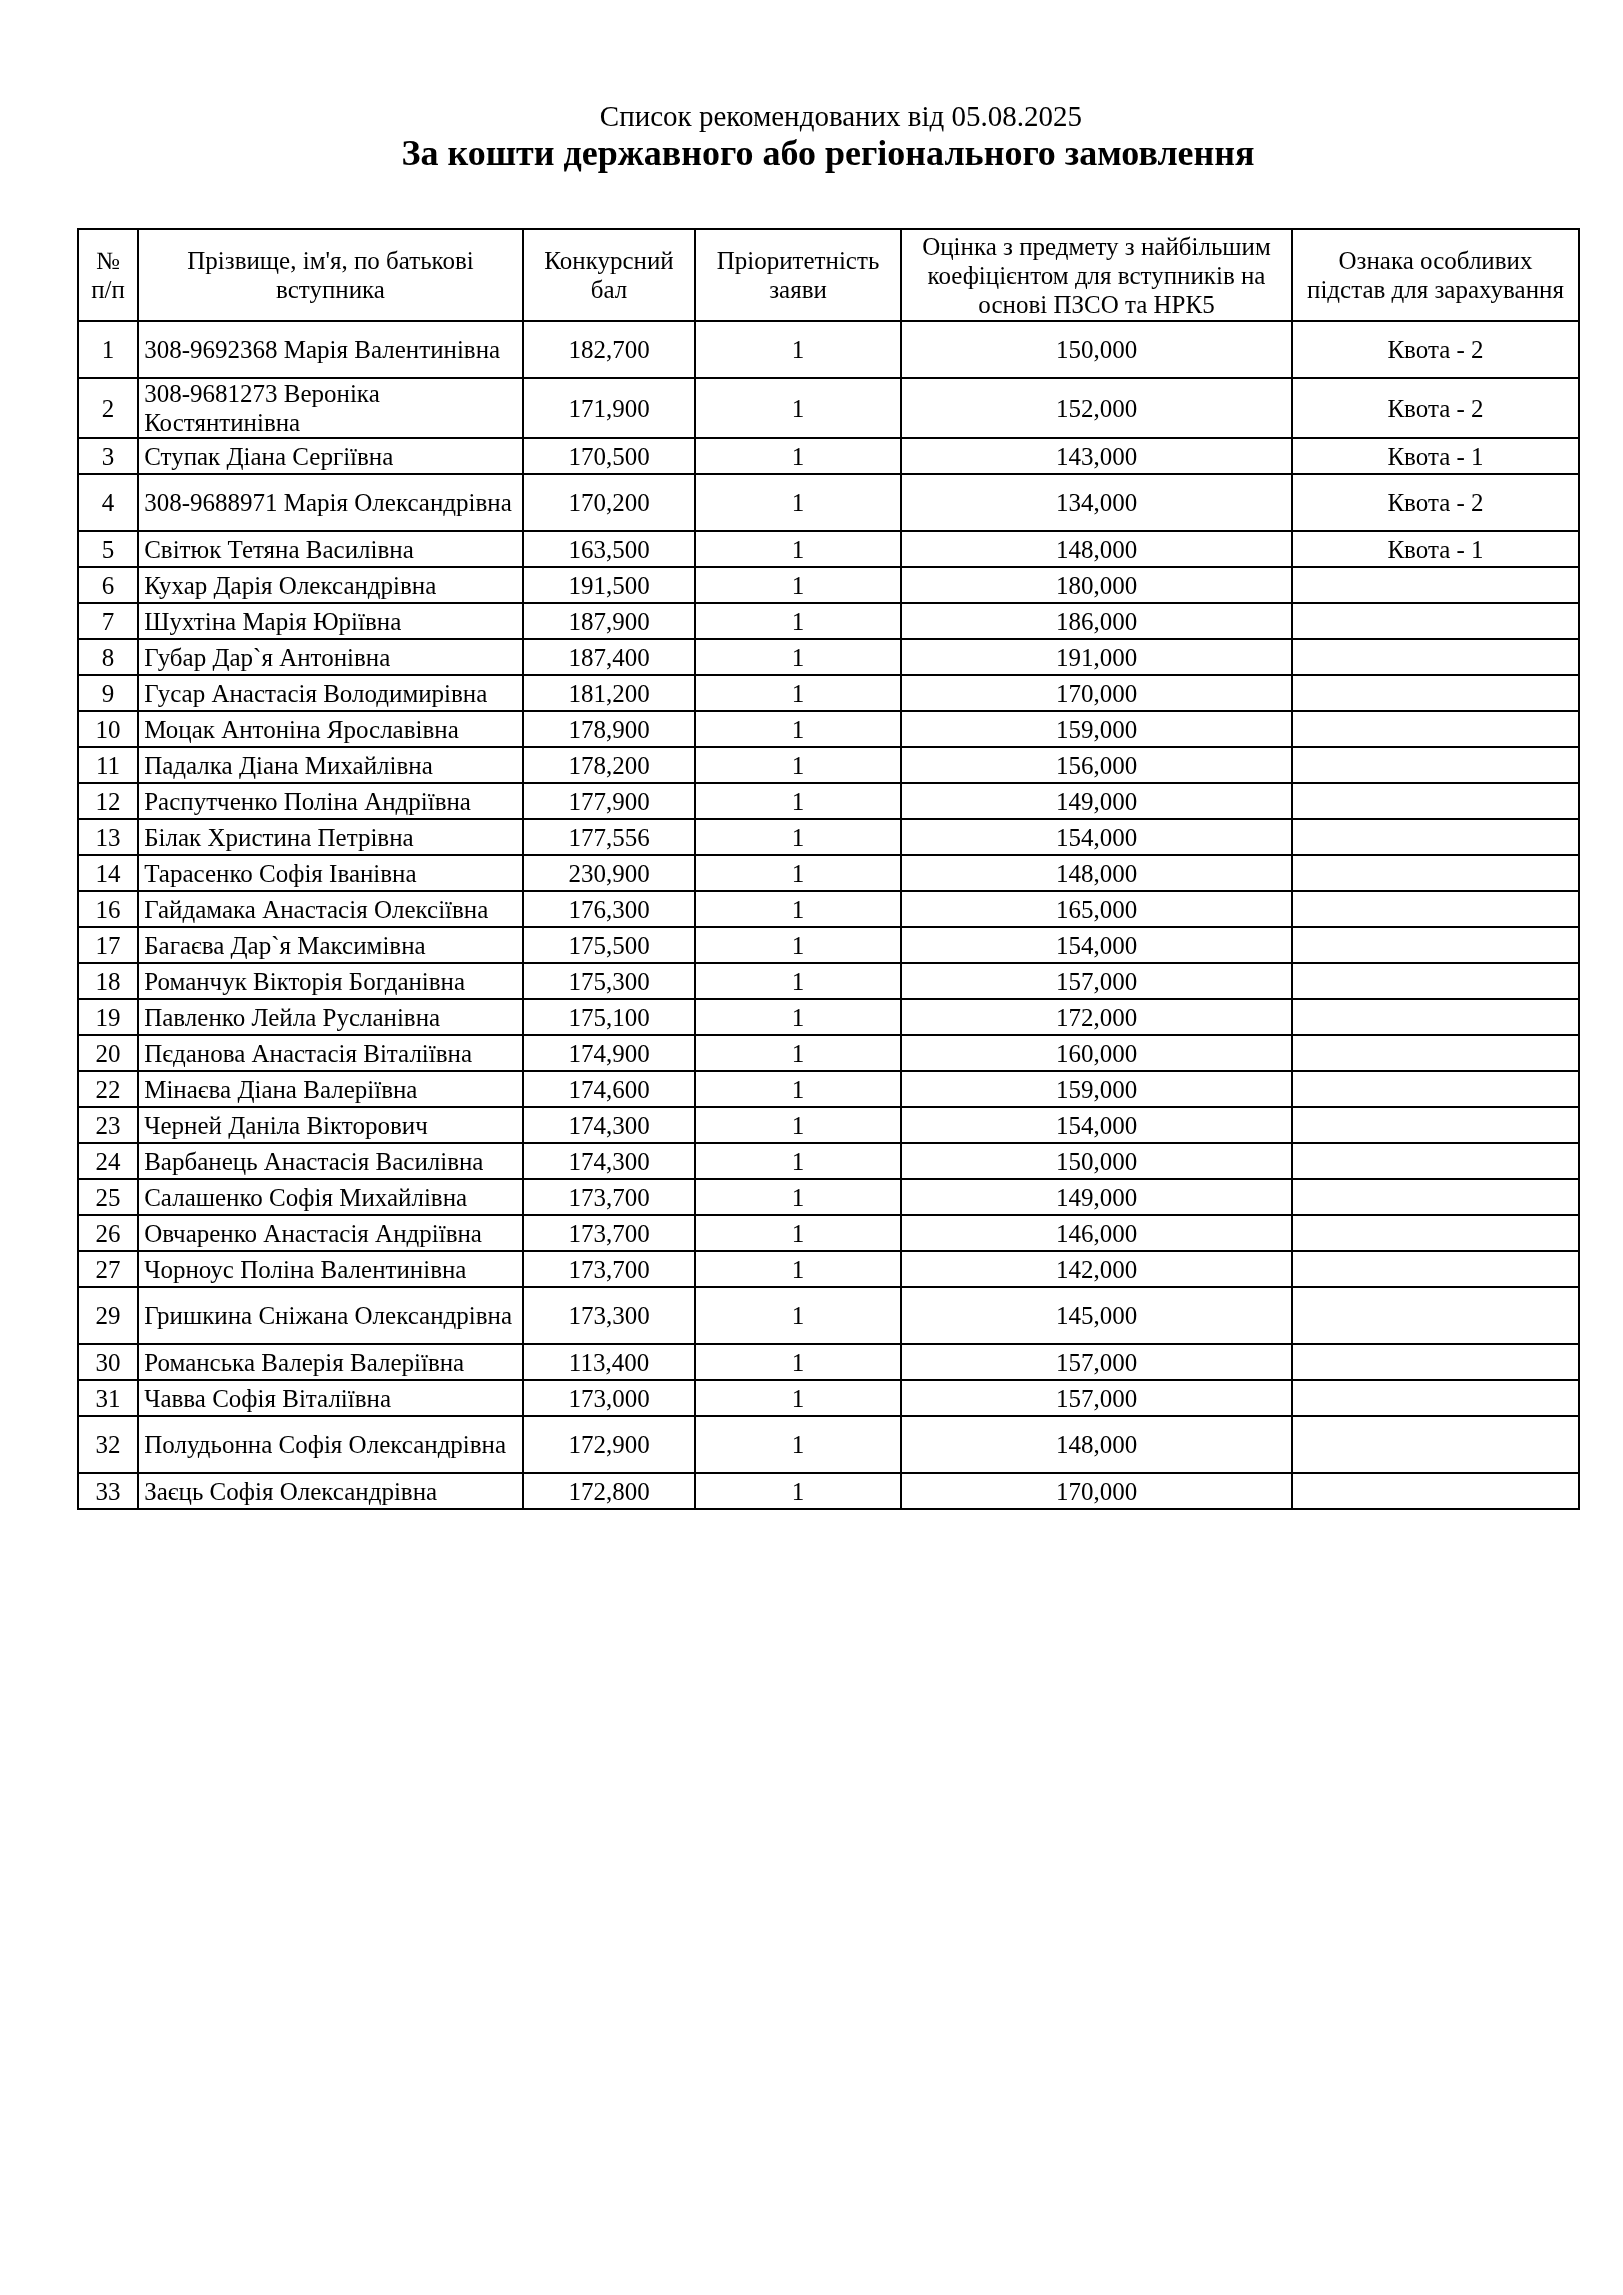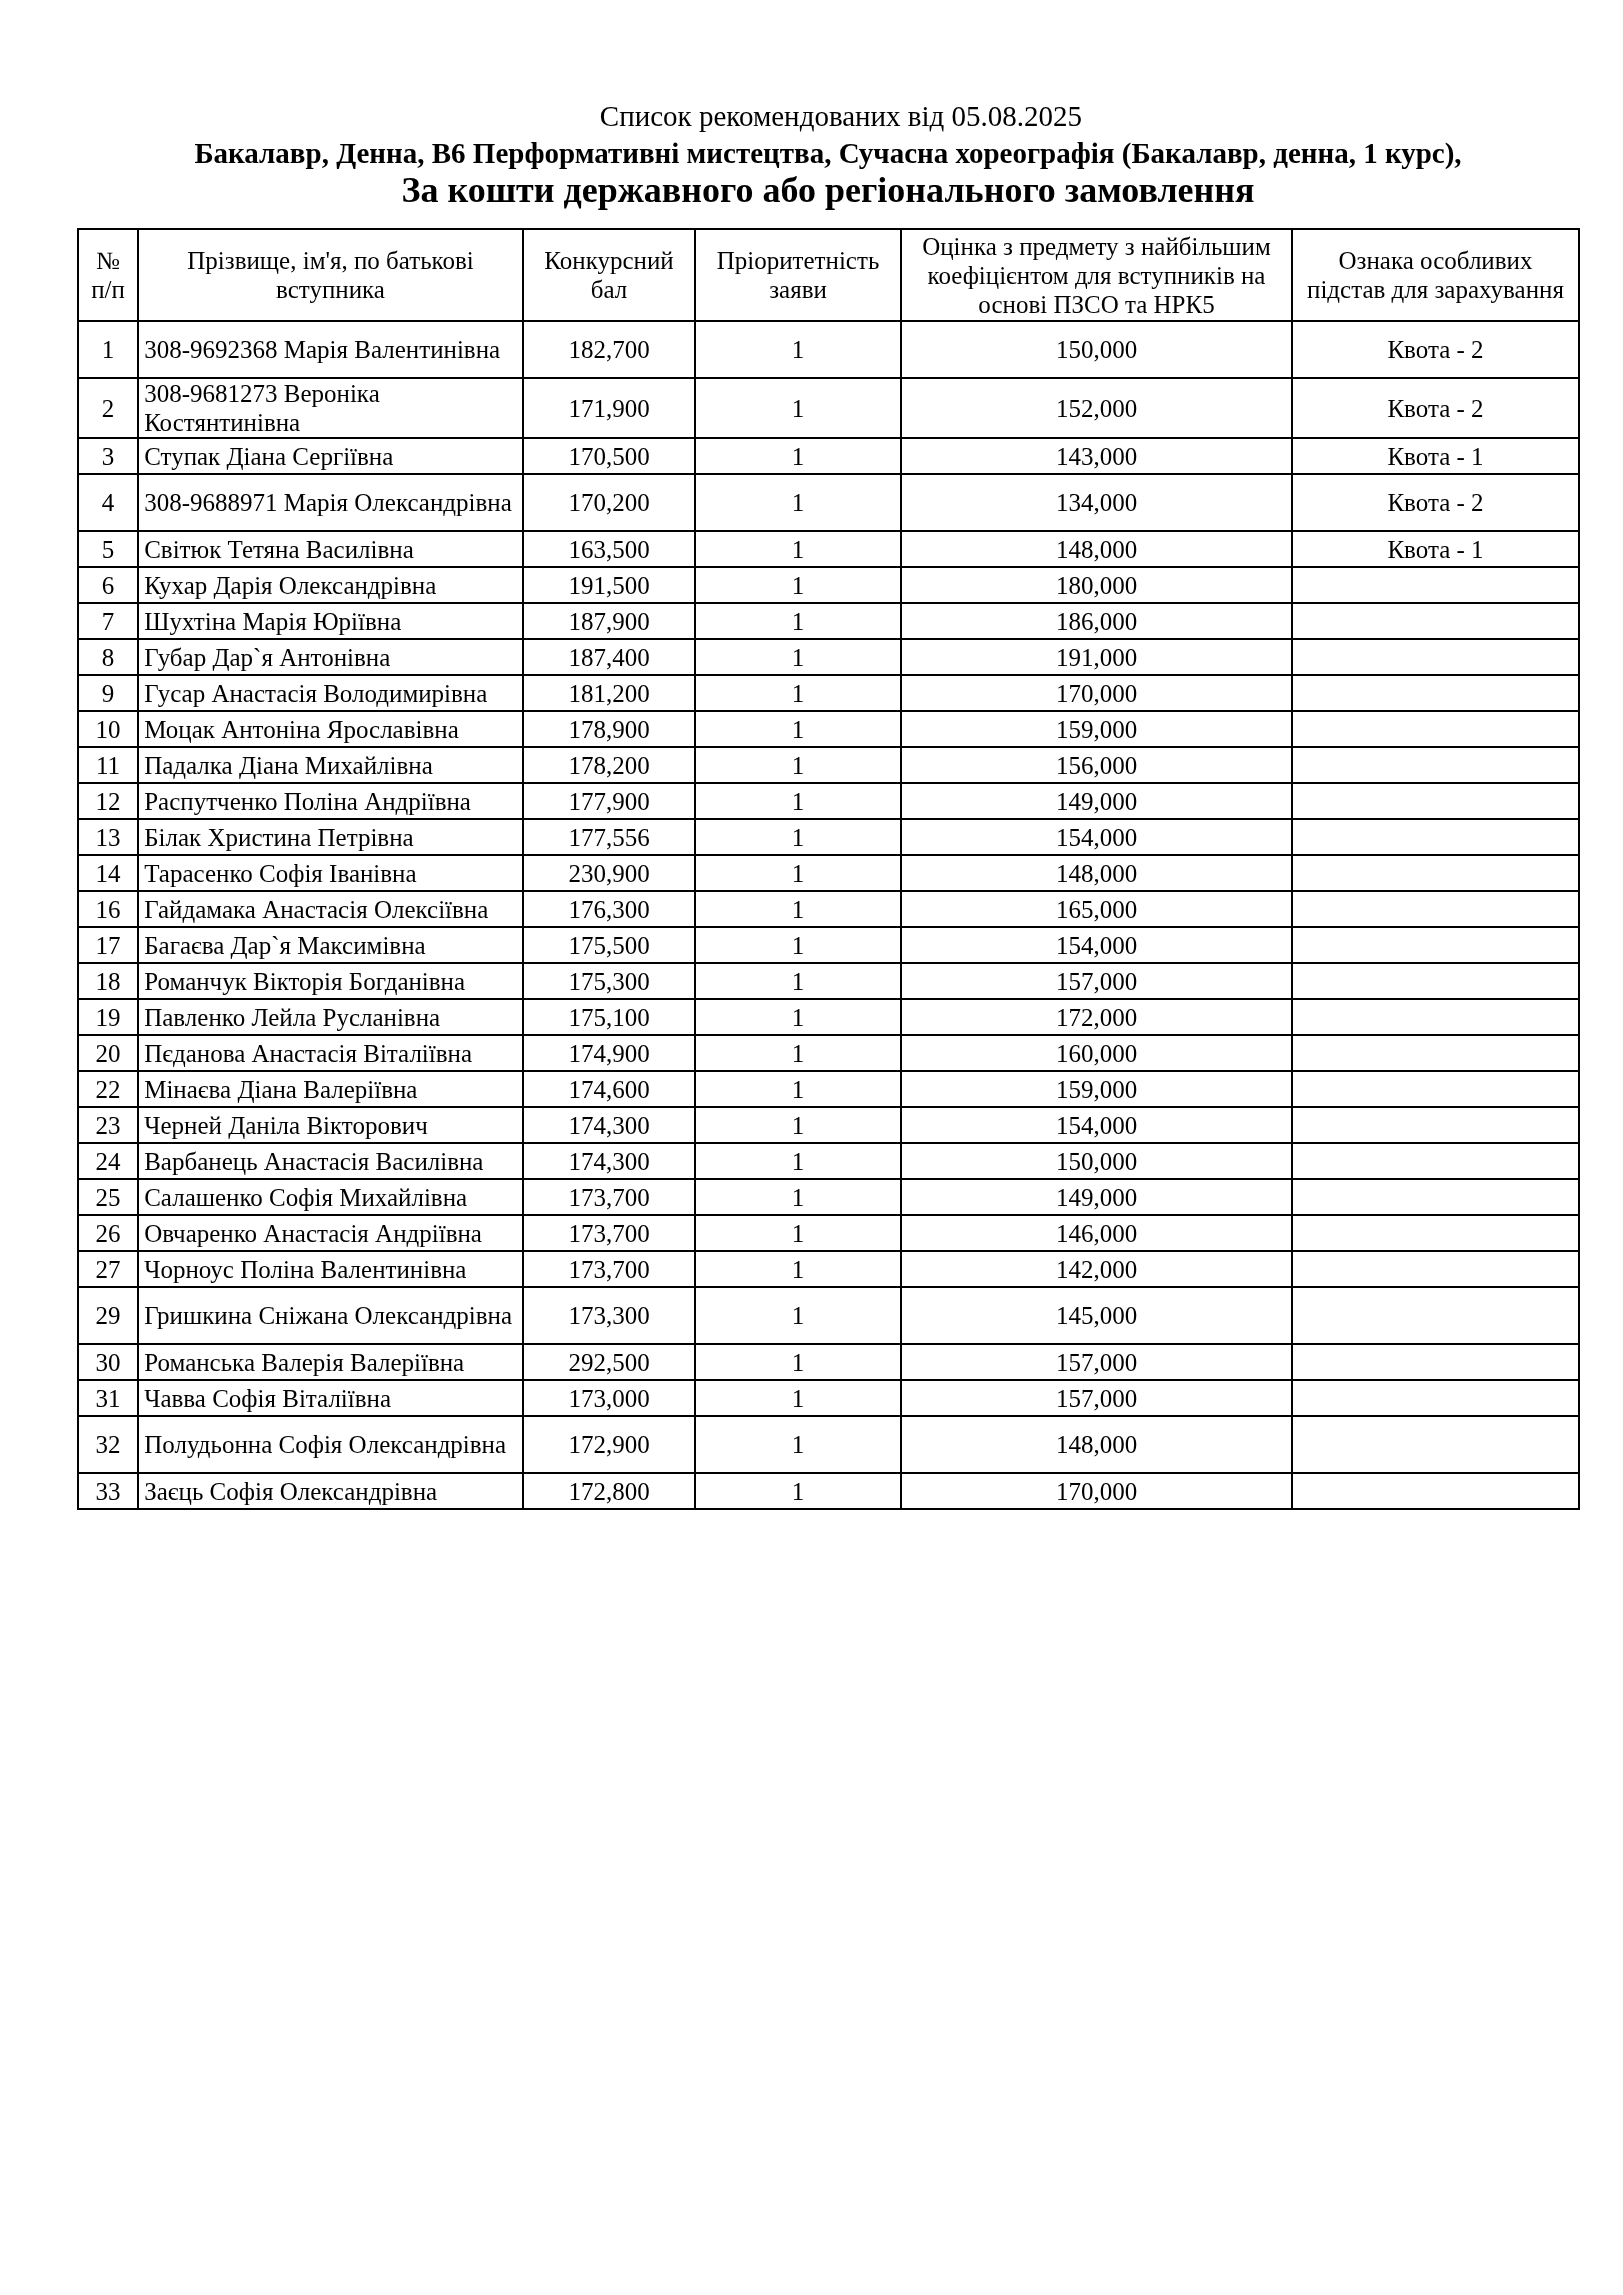--- a/index.html
+++ b/index.html
@@ -14,21 +14,20 @@
   table.list td { text-align: center; vertical-align: middle; height: 34px; }
   table.list td.name { text-align: left; padding-left: 5.2px; }
   table.list tr.tall td { height: 55px; }
   table.list tr.tall td.name { line-height: 29px; }
 </style>
 </head>
 <body>
 
 <div class="title-block">
   <div class="title-line1">Список рекомендованих від 05.08.2025</div>
-  <div class="title-line2">Бакалавр, Денна, B6 Перформативні мистецтва, Сучасна хореографія (Бакалавр, денна, 1 курс),</div>
   <div class="title-line3">За кошти державного або регіонального замовлення</div>
 </div>
 
 <table class="list">
   <colgroup>
     <col style="width:60px">
     <col style="width:385px">
     <col style="width:172px">
     <col style="width:206px">
     <col style="width:391px">
@@ -249,21 +248,21 @@
         <td>29</td>
         <td class="name">Гришкина Сніжана Олександрівна</td>
         <td>173,300</td>
         <td>1</td>
         <td>145,000</td>
         <td></td>
       </tr>
       <tr>
         <td>30</td>
         <td class="name">Романська Валерія Валеріївна</td>
-        <td>292,500</td>
+        <td>113,400</td>
         <td>1</td>
         <td>157,000</td>
         <td></td>
       </tr>
       <tr>
         <td>31</td>
         <td class="name">Чавва Софія Віталіївна</td>
         <td>173,000</td>
         <td>1</td>
         <td>157,000</td>

